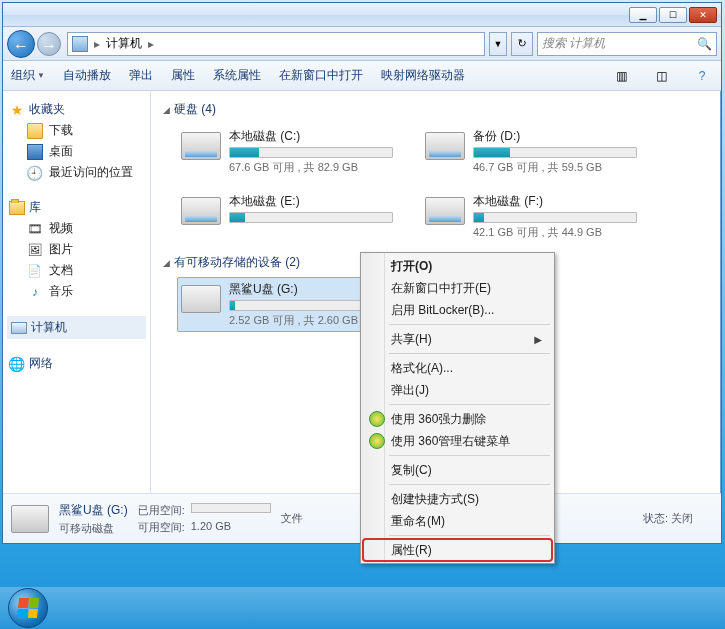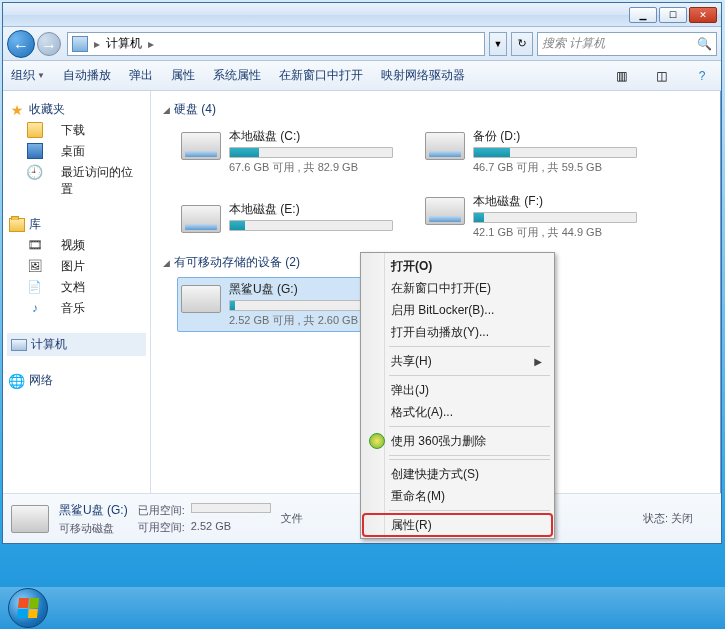--- a/index.html
+++ b/index.html
@@ -127,40 +127,40 @@
   }
   .sidebar {
     width:148px;
     border-right:1px solid #d6e0ed;
     background:#fff;
     padding:8px 4px;
     overflow:hidden;
   }
   .navgroup { margin-bottom:14px;}
   .navgroup .navhead { display:flex; align-items:center; gap:4px; padding:2px 2px; color:#1a3a6e; font-weight:normal;}
-  .navgroup .navitem { display:flex; align-items:flex-start; gap:18px; padding:2px 2px 2px 20px; color:#222; cursor:pointer;}
+  .navgroup .navitem { display:flex; align-items:center; gap:6px; padding:2px 2px 2px 20px; color:#222; cursor:pointer;}
   .navicon { width:16px; height:16px; display:inline-flex; align-items:center; justify-content:center;}
   .star { color:#f5a623; font-size:14px;}
   .dl { background:linear-gradient(#ffe9a8,#f3c24c); border:1px solid #d29b1f; border-radius:1px;}
   .desktop { background:linear-gradient(#7bb2e6,#3374b8); border:1px solid #235a96;}
   .clock { color:#b48b43; font-size:14px;}
   .libicon { background:linear-gradient(#ffe9a8,#f3c24c); width:16px;height:14px; border:1px solid #d29b1f; position:relative;}
   .libicon::before{content:"";position:absolute;top:-3px;left:1px;width:6px;height:3px;background:#f3c24c;border:1px solid #d29b1f;border-bottom:none;}
   .pcicon { background:linear-gradient(#eef4fb,#aac5e2); width:16px;height:12px; border:1px solid #6c8fb5;}
   .globe { color:#2a82c4; font-size:14px;}
 
   .main {
     flex:1;
     padding:8px 12px;
     overflow:hidden;
     position:relative;
   }
   .section-head { display:flex; align-items:center; gap:4px; color:#1a3a6e; margin:2px 0 6px 0;}
   .section-head .tri { font-size:9px; color:#666; cursor:pointer;}
-  .drives { display:flex; flex-wrap:wrap; gap:10px 24px; margin-bottom:10px; padding-left:14px;align-items:center;}
+  .drives { display:flex; flex-wrap:wrap; gap:10px 24px; margin-bottom:10px; padding-left:14px;}
   .drive {
     width:220px; display:flex; gap:8px; align-items:flex-start;
     padding:4px;
     cursor:pointer;
   }
   .drive.sel { background:#cfe4f7; border:1px solid #7bb2e6; border-radius:2px; padding:3px;}
   .drive-icon {
     width:40px; height:28px;
     background:linear-gradient(#f5f5f5,#c8c8c8);
     border:1px solid #999;
@@ -429,21 +429,21 @@
           <span>可移动磁盘</span>
         </div>
     </div>
     <div class="dtext">
       <div class="dline">
           <span>已用空间:</span>
           <span class="dbar"><span class="df" style="width:3%"></span></span>
         </div>
       <div class="dline">
           <span>可用空间:</span>
-          <span>2.52 GB</span>
+          <span>1.20 GB</span>
         </div>
     </div>
     <div class="dtext">
       <div class="dline">
           <span>文件</span>
         </div>
     </div>
     <div class="dtext" style="margin-left:auto; margin-right:20px;">
       <div class="dline">
           <span>状态:  关闭</span>
@@ -451,35 +451,39 @@
     </div>
   </div>
 </div>
 
 <div class="context">
   <div class="gutter"></div>
   <div class="citems">
     <div class="citem bold">打开(O)</div>
     <div class="citem">在新窗口中打开(E)</div>
     <div class="citem">启用 BitLocker(B)...</div>
-    <div class="citem">打开自动播放(Y)...</div>
     <div class="csep"></div>
     <div class="citem">
         <span>共享(H)</span>
         <span class="arr">▶</span>
       </div>
     <div class="csep"></div>
+    <div class="citem">格式化(A)...</div>
     <div class="citem">弹出(J)</div>
-    <div class="citem">格式化(A)...</div>
     <div class="csep"></div>
     <div class="citem">
         <span class="ci ci360"></span>
         <span>使用 360强力删除</span>
       </div>
-    <div class="csep"></div>
+    <div class="citem">
+        <span class="ci ci360"></span>
+        <span>使用 360管理右键菜单</span>
+      </div>
+    <div class="csep"></div>
+    <div class="citem">复制(C)</div>
     <div class="csep"></div>
     <div class="citem">创建快捷方式(S)</div>
     <div class="citem">重命名(M)</div>
     <div class="csep"></div>
     <div class="citem hl">属性(R)</div>
   </div>
 </div>
 
 <div class="taskbar">
   <div class="startbtn">

